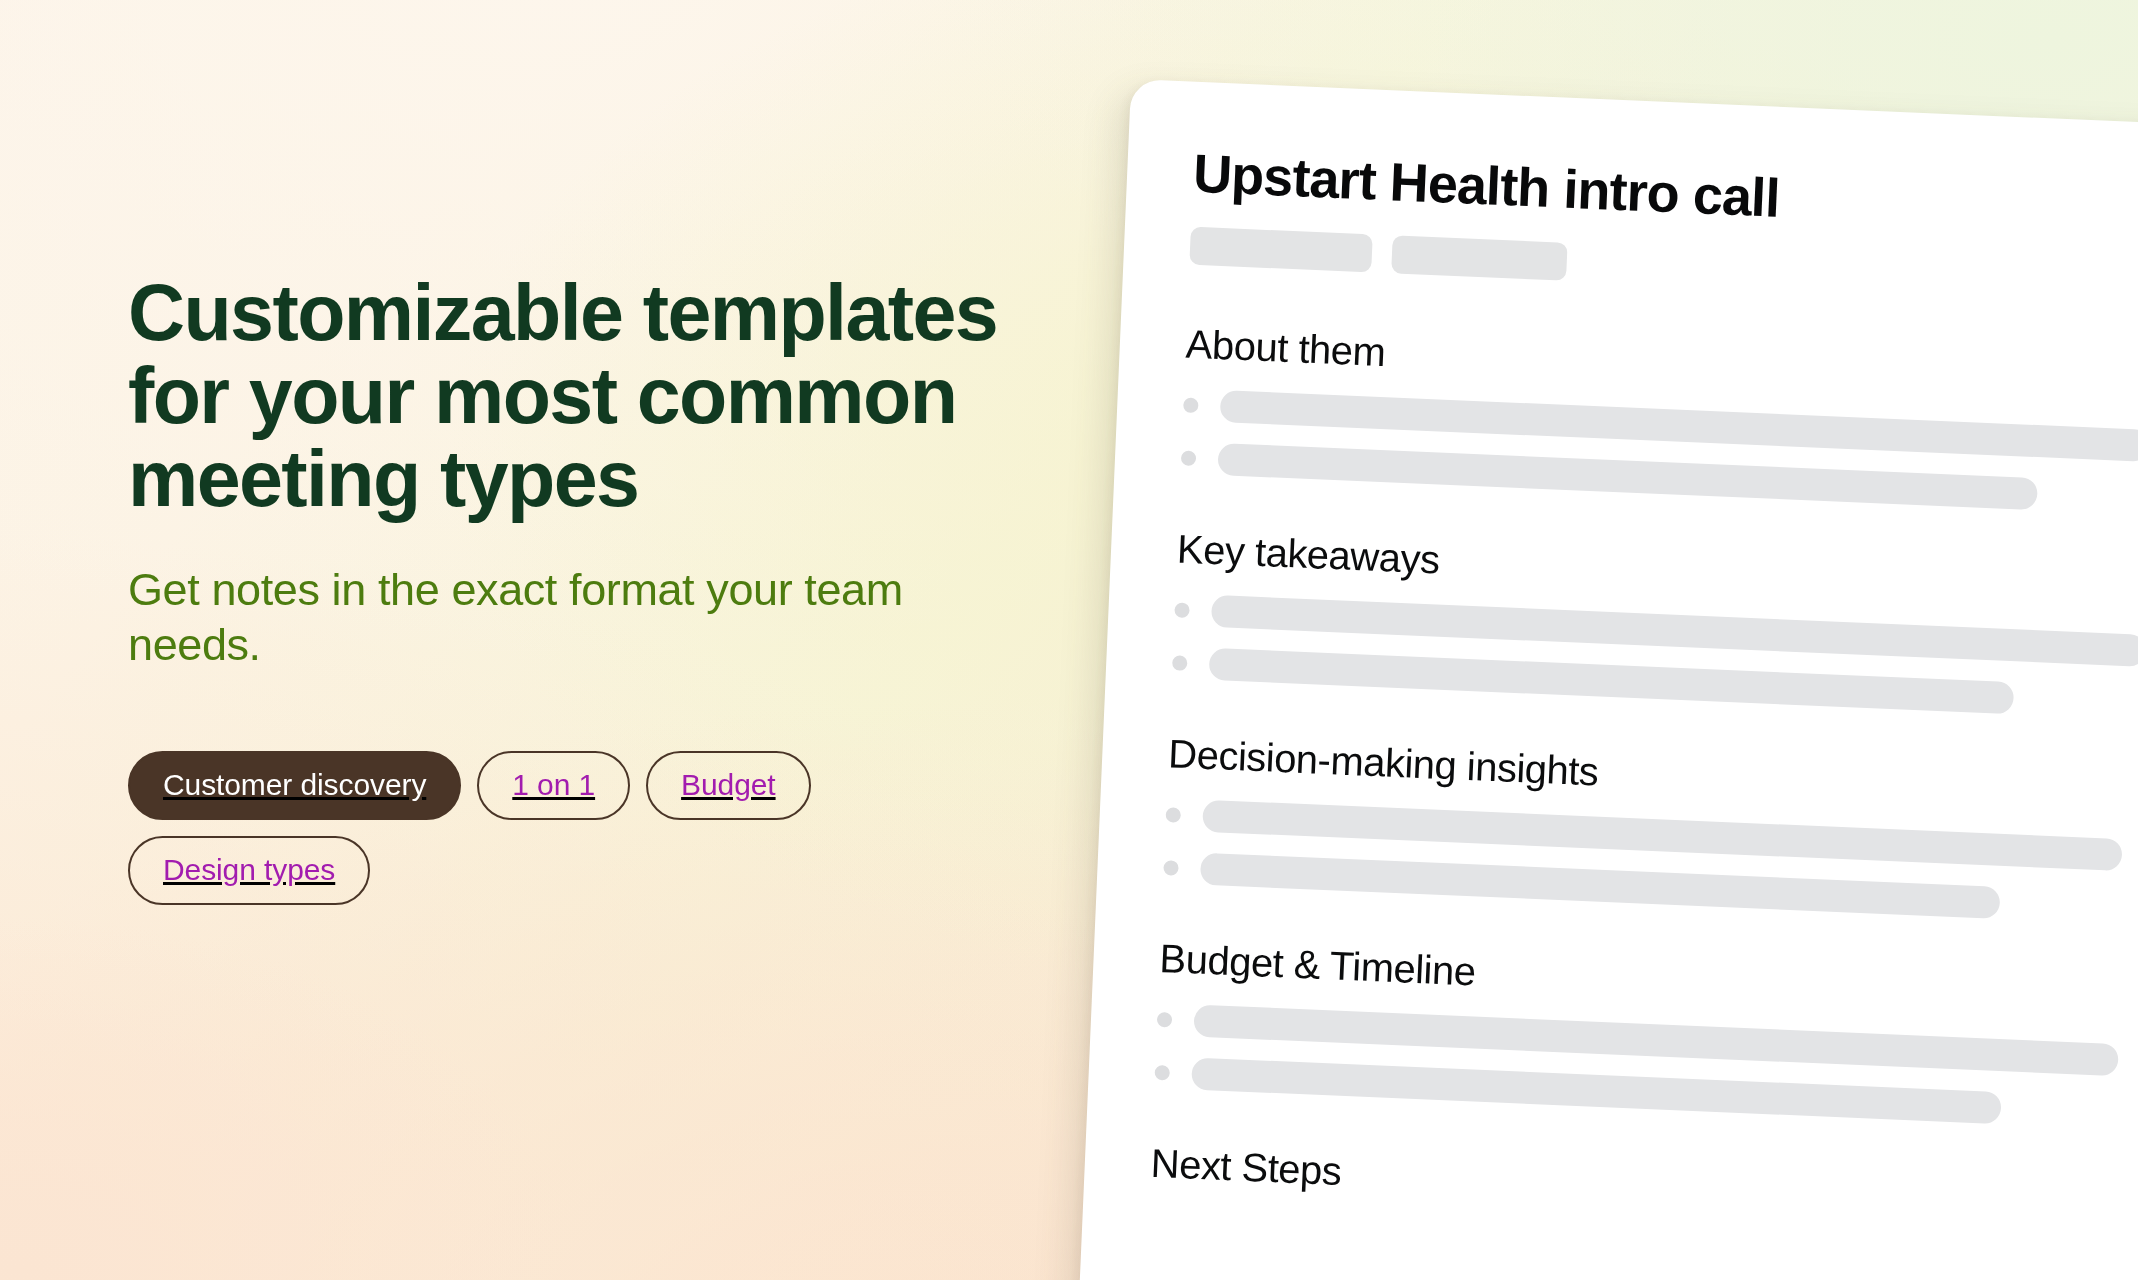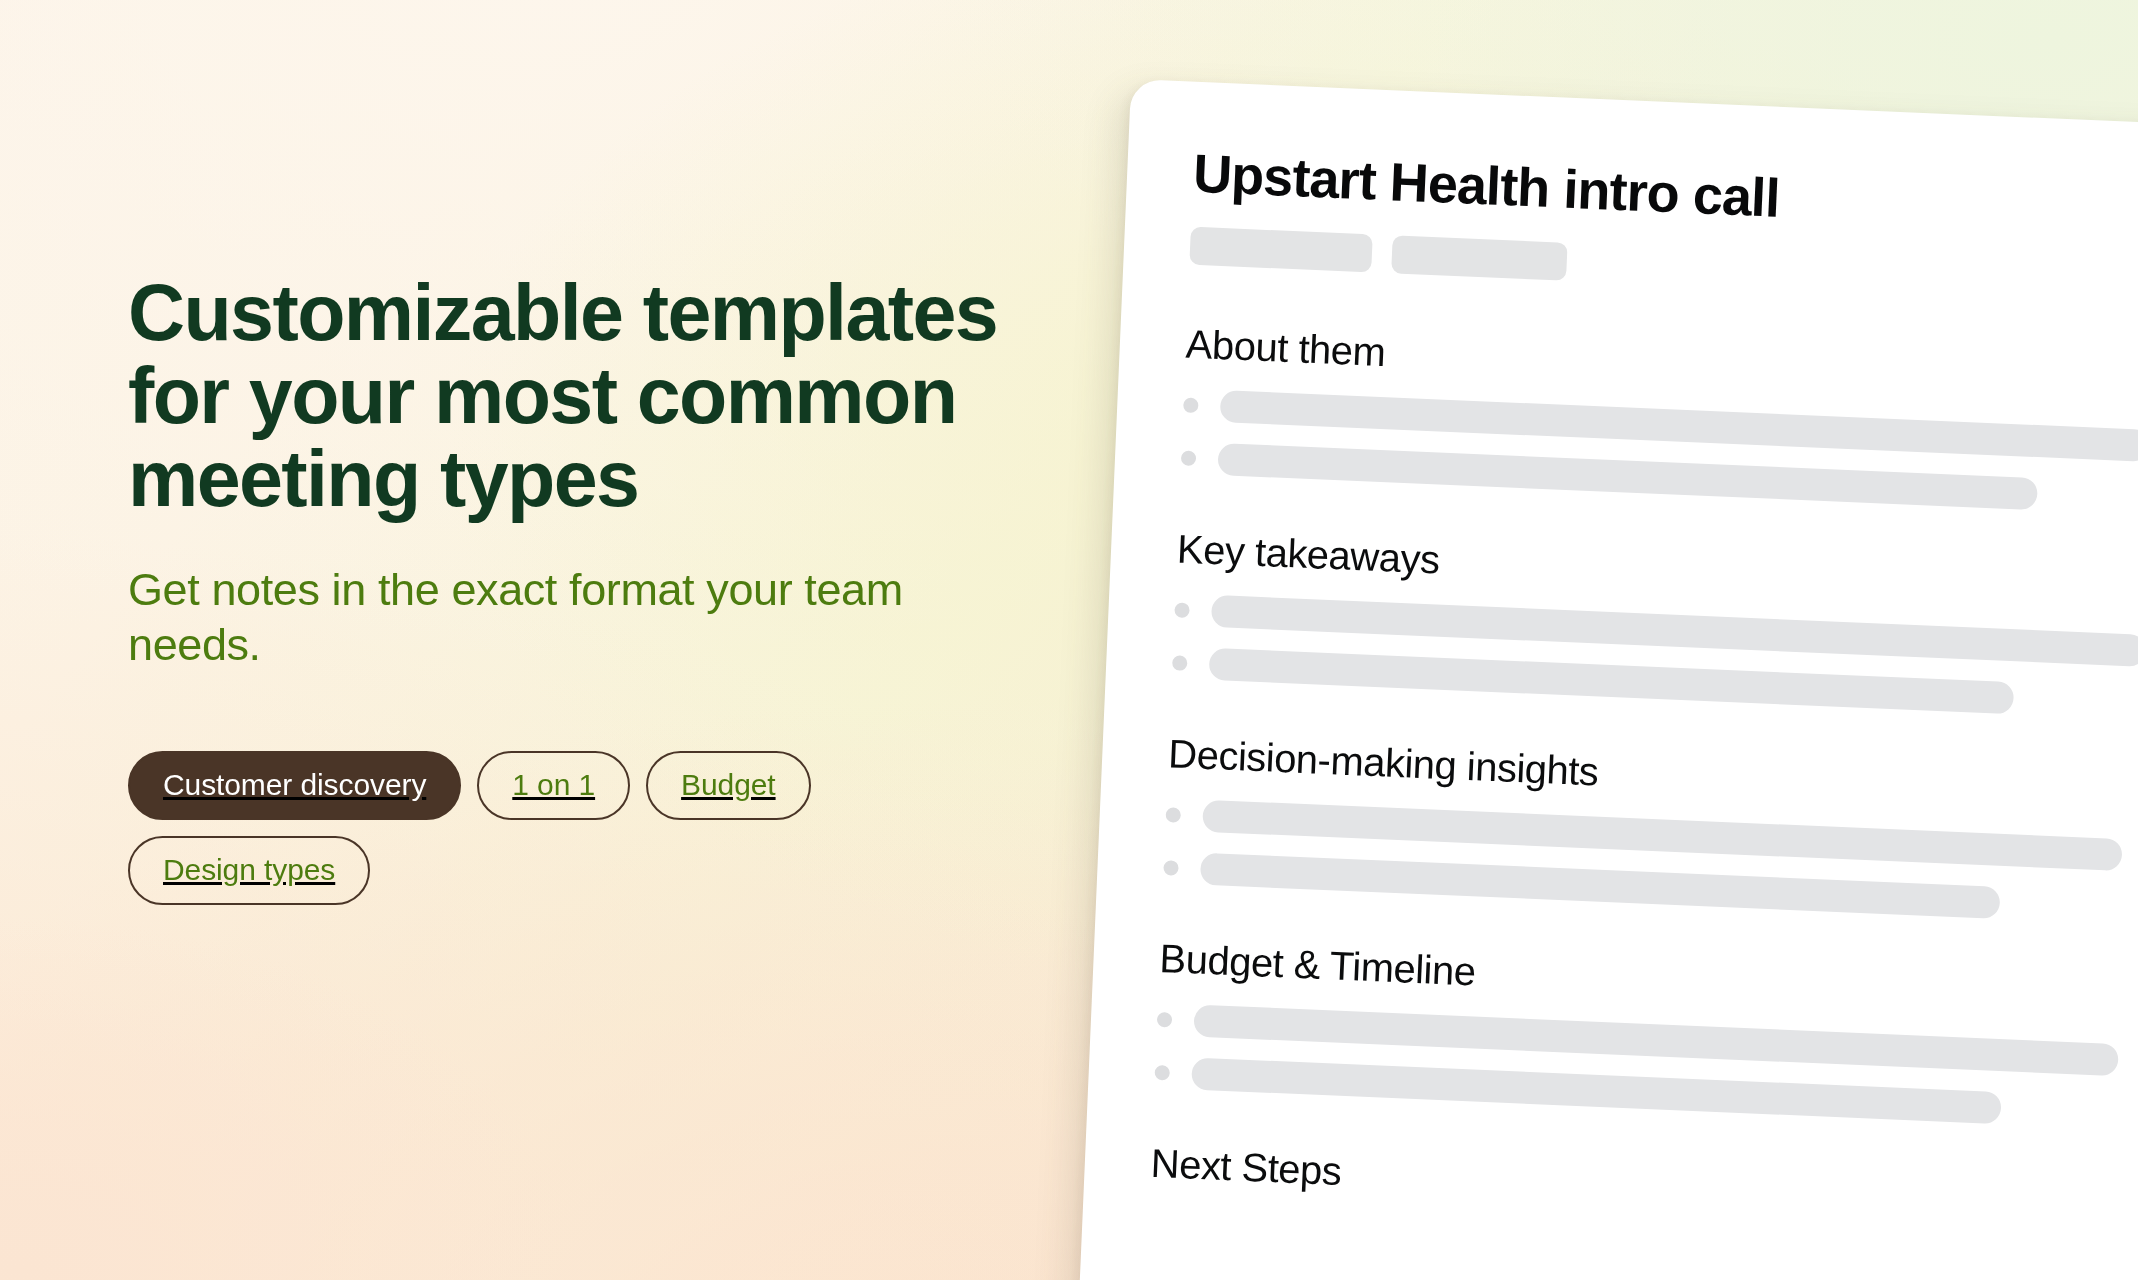--- a/index.html
+++ b/index.html
@@ -86,21 +86,21 @@
     justify-content: center;
     height: 69px;
     padding: 0 33px;
     border-radius: 999px;
     font-size: 30px;
     font-weight: 400;
     letter-spacing: -0.1px;
     white-space: nowrap;
     cursor: pointer;
     border: 2.6px solid #4a3527;
-    color: #4d7c0f;
+    color: #a21caf;
     background: transparent;
     font-family: "Liberation Sans", sans-serif;
   }
   .pill.active {
     background: #4a3527;
     border-color: #4a3527;
     color: #ffffff;
   }
 
   

